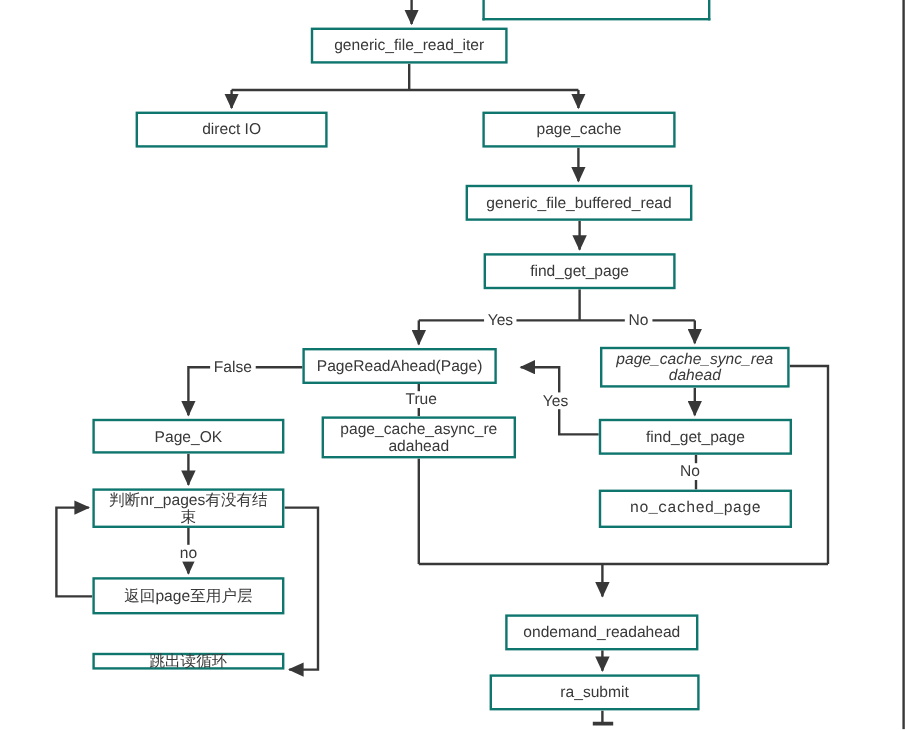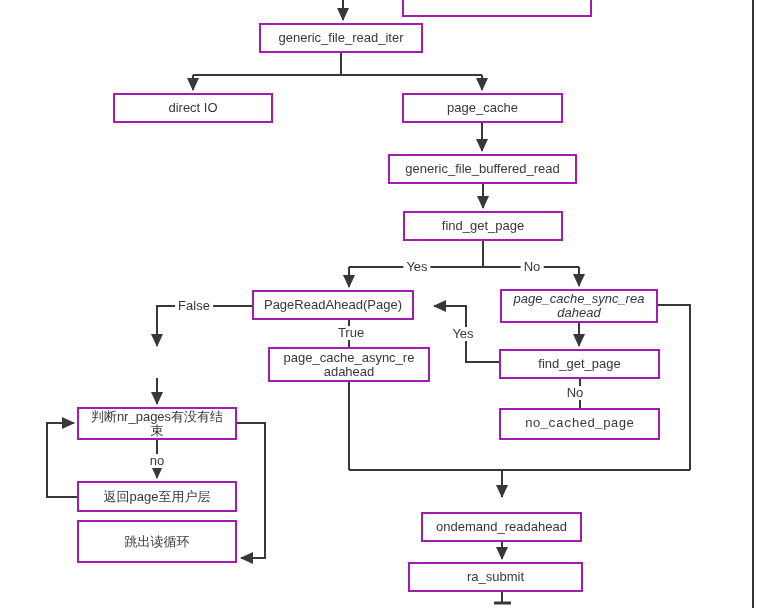--- a/index.html
+++ b/index.html
@@ -17,21 +17,21 @@
   }
   #connectors {
     position: absolute;
     left: 0; top: 0;
     z-index: 1;
   }
   .node {
     position: absolute;
     box-sizing: border-box;
     background: #ffffff;
-    border: 2px solid #a21caf;
+    border: 2px solid #0f766e;
     color: #383838;
     font-size: 13px;
     line-height: 14px;
     display: flex;
     align-items: center;
     justify-content: center;
     text-align: center;
     white-space: pre-line;
     z-index: 2;
   }
@@ -123,34 +123,35 @@
 
   <div class="node" style="left:388px; top:154px; width:189px; height:30px;">generic_file_buffered_read</div>
 
   <div class="node" style="left:403px; top:211px; width:160px; height:30px;">find_get_page</div>
 
   <div class="node" style="left:252px; top:290px; width:162px; height:30px;">PageReadAhead(Page)</div>
 
   <div class="node" style="left:500px; top:289px; width:158px; height:34px;font-style:italic;">page_cache_sync_rea
 dahead</div>
 
+  <div class="node" style="left:77px; top:349px; width:160px; height:29px;">Page_OK</div>
 
   <div class="node" style="left:268px; top:347px; width:162px; height:35px;">page_cache_async_re
 adahead</div>
 
   <div class="node" style="left:499px; top:349px; width:161px; height:30px;">find_get_page</div>
 
   <div class="node" style="left:499px; top:408px; width:161px; height:32px;font-family:Liberation Mono, monospace;">no_cached_page</div>
 
   <div class="node" style="left:77px; top:407px; width:160px; height:33px;">判断nr_pages有没有结
 束</div>
 
   <div class="node" style="left:77px; top:481px; width:160px; height:31px;">返回page至用户层</div>
 
-  <div class="node" style="left:77px; top:520px; width:160px; height:43px;">跳出读循环</div>
+  <div class="node" style="left:77px; top:544px; width:160px; height:14px;">跳出读循环</div>
 
   <div class="node" style="left:421px; top:500px; width:161px; height:30px;margin-top:12px;">ondemand_readahead</div>
 
   <div class="node" style="left:408px; top:562px; width:175px; height:30px;">ra_submit</div>
 
   <span class="lbl" style="left:417px; top:267px;">Yes</span>
 
   <span class="lbl" style="left:532px; top:267px;">No</span>
 
   <span class="lbl" style="left:194px; top:306px;">False</span>

